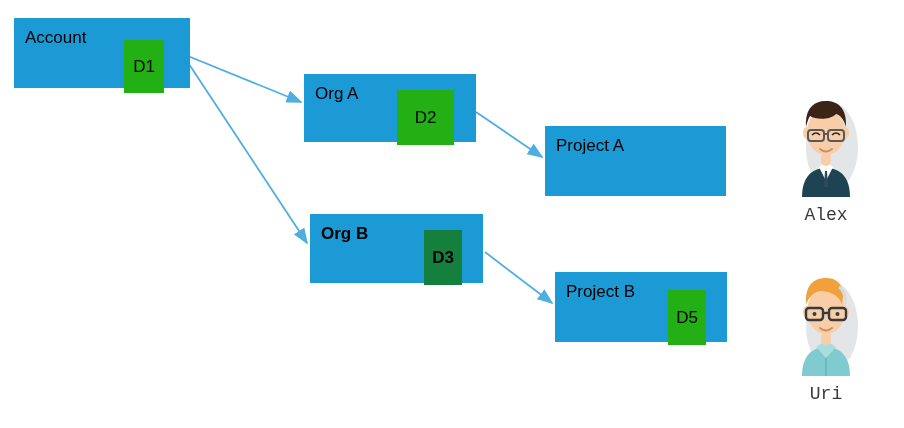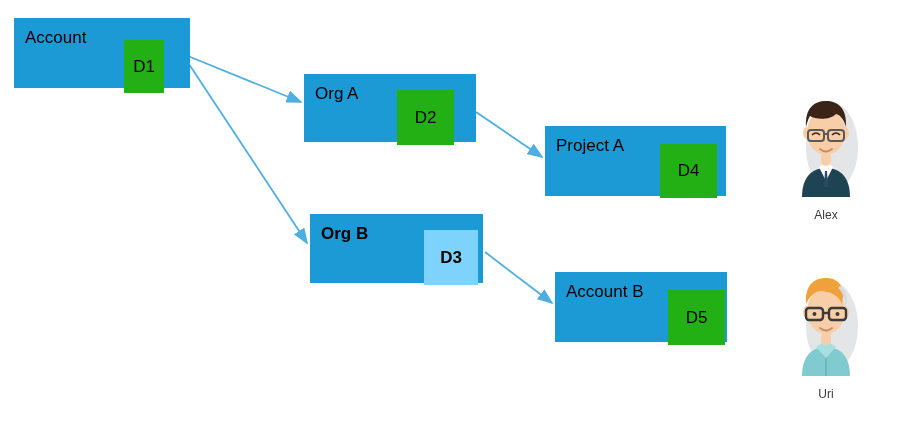--- a/index.html
+++ b/index.html
@@ -68,24 +68,24 @@
     text-align: center;
   }
   .person-avatar {
     position: relative;
     width: 68px;
     height: 102px;
     margin: 0 auto;
   }
   .person-name {
     margin-top: 9px;
-    font-size: 12px;
+    font-size: 18px;
     line-height: 18px;
     color: #3A3A3A;
-    font-family: Liberation Sans, sans-serif;
+    font-family: Liberation Mono, monospace;
   }
 </style>
 </head>
 <body>
 
 <div id="canvas">
 
   <svg id="arrow-layer" viewBox="0 0 904 428" width="904" height="428" xmlns="http://www.w3.org/2000/svg">
     <defs>
       <marker id="arrowhead" markerWidth="9" markerHeight="7" refX="8" refY="3.5" orient="auto" markerUnits="strokeWidth">
@@ -112,37 +112,34 @@
     <div class="node-box" style="background: rgb(28, 154, 214);"></div>
     <span class="node-label">Org A</span>
     <div class="badge" id="badge-org-a" style="left: 93px; top: 16px; width: 57px; height: 55px; background: rgb(34, 176, 20);">
       <span class="badge-label">D2</span>
     </div>
   </div>
 
   <div class="node" id="node-org-b" style="left: 310px; top: 214px; width: 173px; height: 69px; font-weight: bold;">
     <div class="node-box" style="background: rgb(28, 154, 214);"></div>
     <span class="node-label">Org B</span>
-    <div class="badge" id="badge-org-b" style="left: 114px; top: 16px; width: 54px; height: 55px; background: #7dd3fc;">
+    <div class="badge" id="badge-org-b" style="left: 114px; top: 16px; width: 38px; height: 55px; background: #15803d;">
       <span class="badge-label">D3</span>
     </div>
   </div>
 
   <div class="node" id="node-project-a" style="left: 545px; top: 126px; width: 181px; height: 70px;">
     <div class="node-box" style="background: rgb(28, 154, 214);"></div>
     <span class="node-label">Project A</span>
-    <div class="badge" id="badge-project-a" style="left: 115px; top: 18px; width: 57px; height: 54px; background: rgb(34, 176, 20);">
-      <span class="badge-label">D4</span>
-    </div>
   </div>
 
   <div class="node" id="node-project-b" style="left: 555px; top: 272px; width: 172px; height: 70px;">
     <div class="node-box" style="background: rgb(28, 154, 214);"></div>
-    <span class="node-label">Account B</span>
-    <div class="badge" id="badge-project-b" style="left: 113px; top: 18px; width: 57px; height: 55px; background: rgb(34, 176, 20);">
+    <span class="node-label">Project B</span>
+    <div class="badge" id="badge-project-b" style="left: 113px; top: 18px; width: 38px; height: 55px; background: rgb(34, 176, 20);">
       <span class="badge-label">D5</span>
     </div>
   </div>
 
   <div class="person" id="person-alex" style="left: 780px; top: 95px;">
     <div class="person-avatar">
       <svg viewBox="0 0 68 102" width="68" height="102" xmlns="http://www.w3.org/2000/svg">
         <ellipse cx="40" cy="52" rx="26" ry="44" fill="#E3E5E6"></ellipse>
         <path d="M10 102 C10 82 20 73 34 73 C48 73 58 82 58 102 Z" fill="#1E4352"></path>
         <path d="M27 72 L34 86 L41 72 L37 69 L31 69 Z" fill="#FFFFFF"></path>

